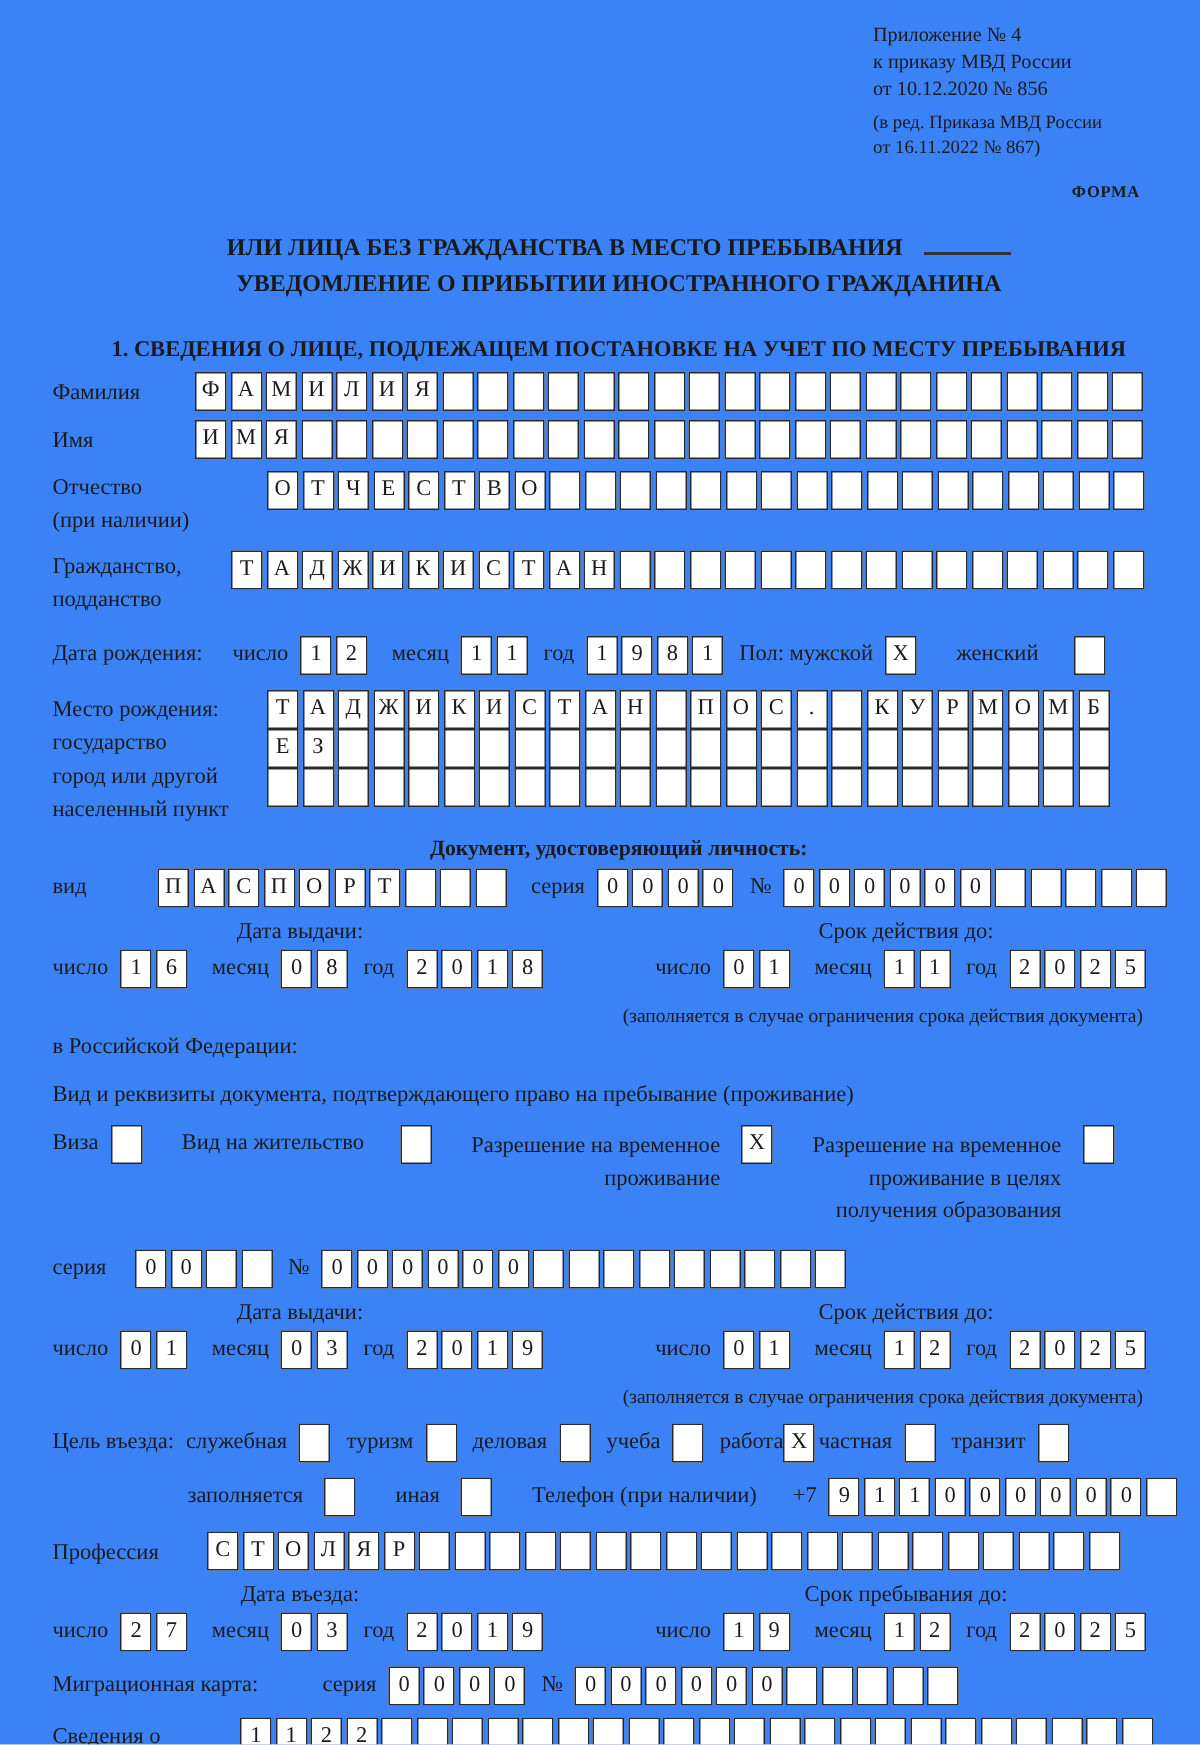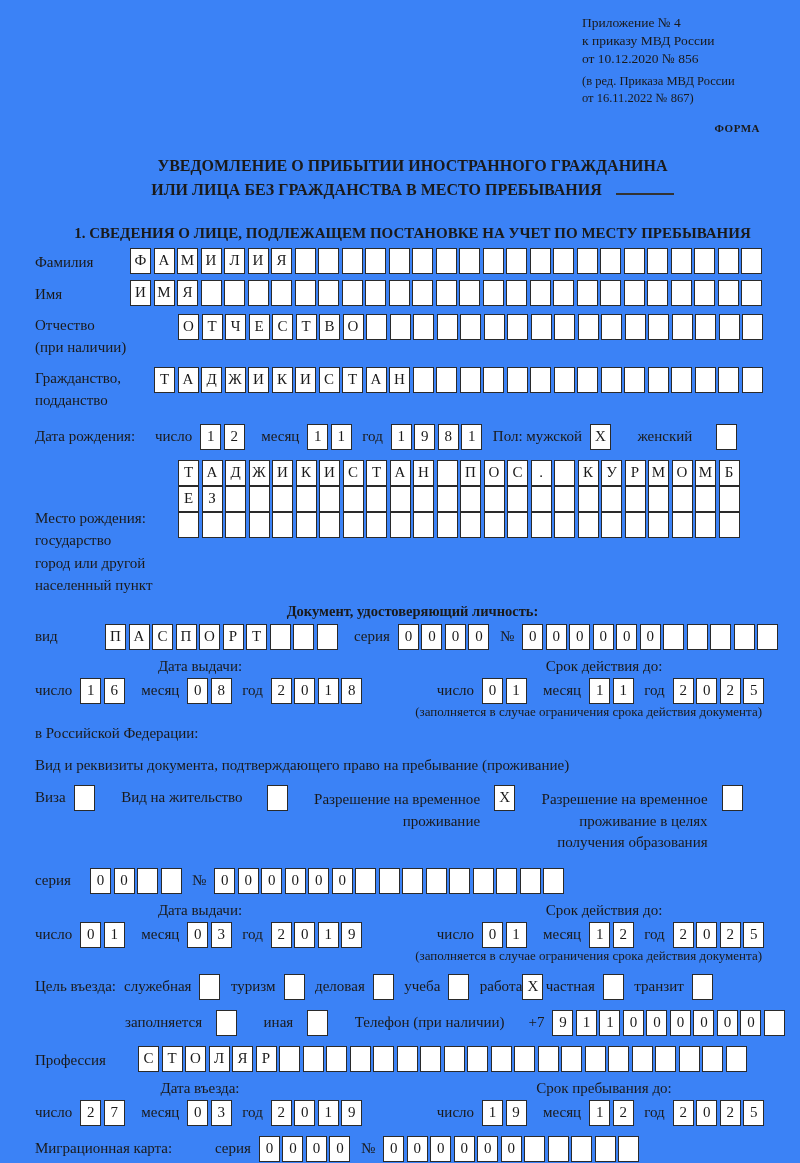--- a/index.html
+++ b/index.html
@@ -34,21 +34,21 @@
     background:#fff; overflow:hidden;
   }
   .gap-s { width:8px; flex:none; } .gap-m { width:14px; flex:none; } .gap-l { width:24px; flex:none; }
   .inl { padding-top:4px; flex:none; }
   
   .dp { margin-top:8px; }
   .dp-heads { display:flex;gap:29px; }
   .dp-heads .h1 { width:330px; text-align:center; }
   .dp-heads .h2 { width:330px; text-align:center; margin-left:45px; }
   .dp-row { display:flex; align-items:flex-start; margin-top:3px; }
-  .note-right { text-align:right; font-size:13px; margin-top:0; padding-right:28px; }
+  .note-right { text-align:right; font-size:13px; margin-top:10px; padding-right:28px; }
   .para { margin-top:10px; line-height:1.5; }
   
   .doc-types { display:flex; align-items:flex-start; margin-top:8px; }
   .stack { display:inline-flex; flex-direction:column; text-align:right; line-height:1.45; padding-top:4px; }
   .purpose-row { display:flex; align-items:flex-start; margin-top:10px; }
   .purpose-row .lbl, .purpose-row .inl { padding-top:4px; }
   
   .lbl-block { flex:none; line-height:1.5; padding-top:2px; }
   .rows-col .cells { margin-top:0; }
   .rows-col > .cells { display:flex; }
@@ -65,22 +65,22 @@
     <div>от 10.12.2020 № 856</div>
     <div class="amend">
       <div>(в ред. Приказа МВД России</div>
       <div>от 16.11.2022 № 867)</div>
     </div>
   </div>
 
   <div class="form-label">ФОРМА</div>
 
   <div class="title">
+    <div><span>ИЛИ ЛИЦА БЕЗ ГРАЖДАНСТВА В МЕСТО ПРЕБЫВАНИЯ</span><span class="blank-line"></span></div>
     <div>УВЕДОМЛЕНИЕ О ПРИБЫТИИ ИНОСТРАННОГО ГРАЖДАНИНА</div>
-    <div><span>ИЛИ ЛИЦА БЕЗ ГРАЖДАНСТВА В МЕСТО ПРЕБЫВАНИЯ</span><span class="blank-line"></span></div>
   </div>
 
   <div class="sec-heading">1. СВЕДЕНИЯ О ЛИЦЕ, ПОДЛЕЖАЩЕМ ПОСТАНОВКЕ НА УЧЕТ ПО МЕСТУ ПРЕБЫВАНИЯ</div>
 
   <div class="frow" style="">
     <span class="lbl" style="width:95px;">Фамилия</span>
     <span class="cells">
         <span class="cell">Ф</span>
         <span class="cell">А</span>
         <span class="cell">М</span>
@@ -245,21 +245,21 @@
       </span>
       <span class="gap-l"></span>
     <span class="inl">женский</span>
       <span class="gap-l"></span>
     <span class="cells">
         <span class="cell">&nbsp;</span>
       </span>
   </div>
 
   <div class="frow" style="margin-top:10px;">
-    <span class="lbl-block" style="width:143px;margin-top:45px;">
+    <span class="lbl-block" style="width:143px;">
       <div>Место рождения:</div>
       <div>государство</div>
       <div>город или другой</div>
       <div>населенный пункт</div>
     </span>
     <span class="rows-col">
       <span class="cells">
           <span class="cell">Т</span>
           <span class="cell">А</span>
           <span class="cell">Д</span>

